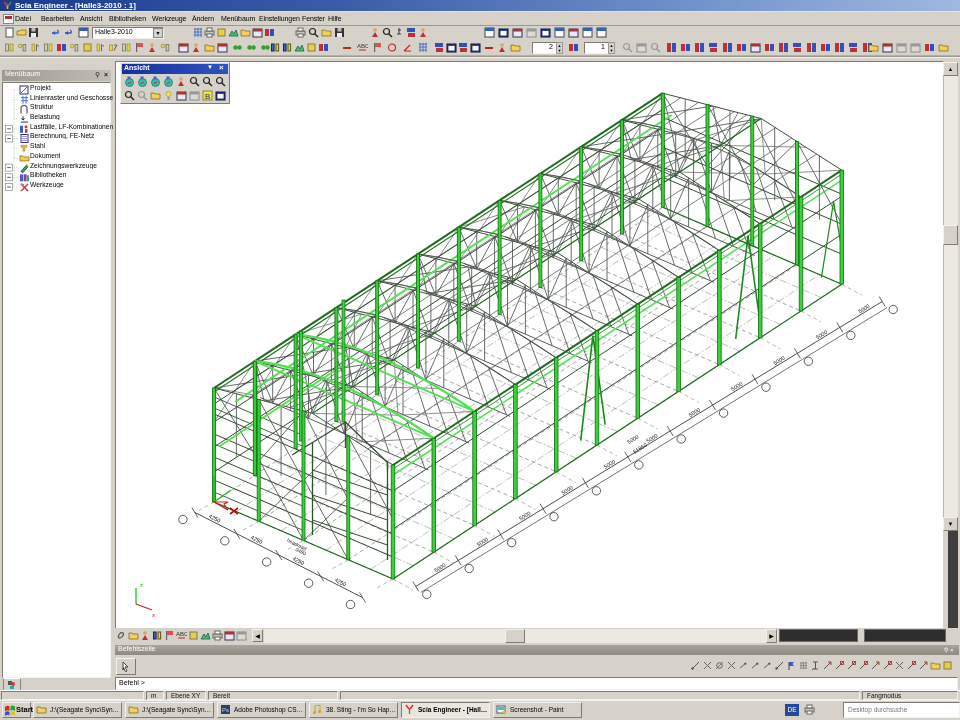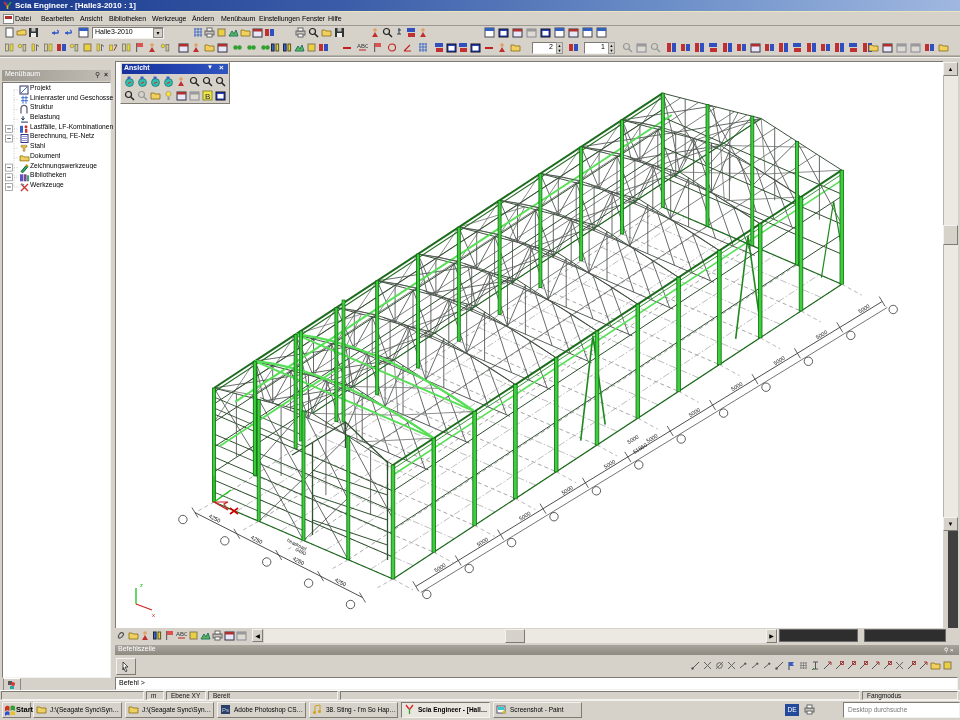--- a/index.html
+++ b/index.html
@@ -9,21 +9,21 @@
 .tb{background:#d6d2ca;}
 .txt{color:#000;font-size:7px;letter-spacing:-0.1px;}
 </style></head><body>
 <div class="abs" style="left:0;top:0;width:960px;height:11px;background:linear-gradient(90deg,#1b3a8e 0%,#3a5ca8 35%,#6d8fc8 70%,#a0b8e0 100%);"></div>
 <svg class="abs" style="left:3px;top:1px" width="9" height="9" viewBox="0 0 9 9">
     <path d="M1 1L4 5" stroke="#e03020" stroke-width="1.6"></path>
     <path d="M8 1L5 5" stroke="#30a030" stroke-width="1.6"></path>
     <path d="M4.5 4.5V8" stroke="#e0c020" stroke-width="1.6"></path>
     <path d="M3 1l2 3" stroke="#3050d0" stroke-width="1.2"></path>
   </svg>
-<div class="abs" style="left:15px;top:1px;color:#fff;font-weight:bold;font-size:8px;">Scia Engineer - [Halle3-2010 : 1]</div>
+<div class="abs" style="left:15px;top:1px;color:#fff;font-weight:bold;font-size:8px;text-decoration:underline;">Scia Engineer - [Halle3-2010 : 1]</div>
 <div class="abs" style="left:0;top:11px;width:960px;height:1px;background:#e9e6bf;"></div>
 <div class="abs tb" style="left:0;top:12px;width:960px;height:14px;border-bottom:1px solid #9c9892;"></div>
 <div class="abs" style="left:3px;top:14px;width:11px;height:10px;background:#fff;border:1px solid #888;">
     <div style="margin:1px;height:3px;background:#b03030;"></div>
   </div>
 <div class="abs txt" style="left:15px;top:15px;">Datei</div>
 <div class="abs txt" style="left:41px;top:15px;">Bearbeiten</div>
 <div class="abs txt" style="left:80px;top:15px;">Ansicht</div>
 <div class="abs txt" style="left:109px;top:15px;">Bibliotheken</div>
 <div class="abs txt" style="left:152px;top:15px;">Werkzeuge</div>

